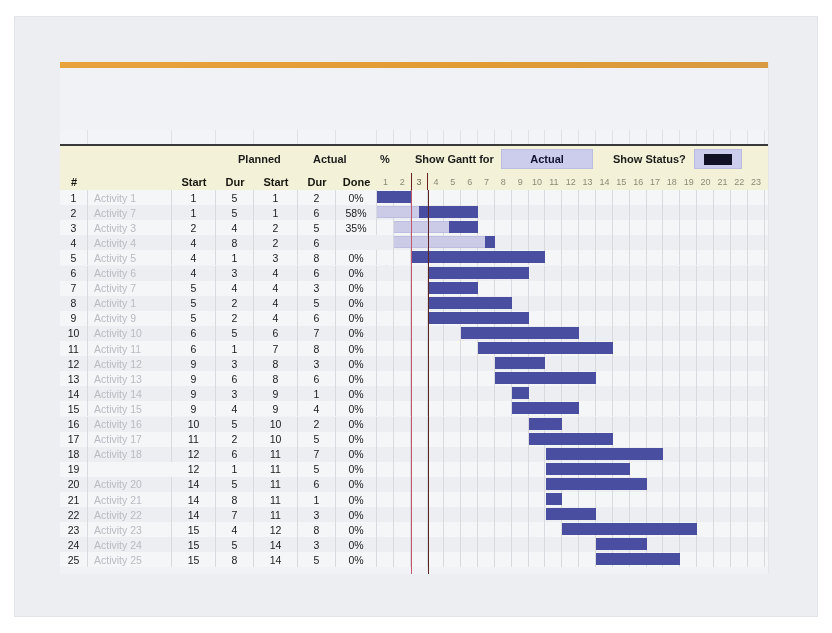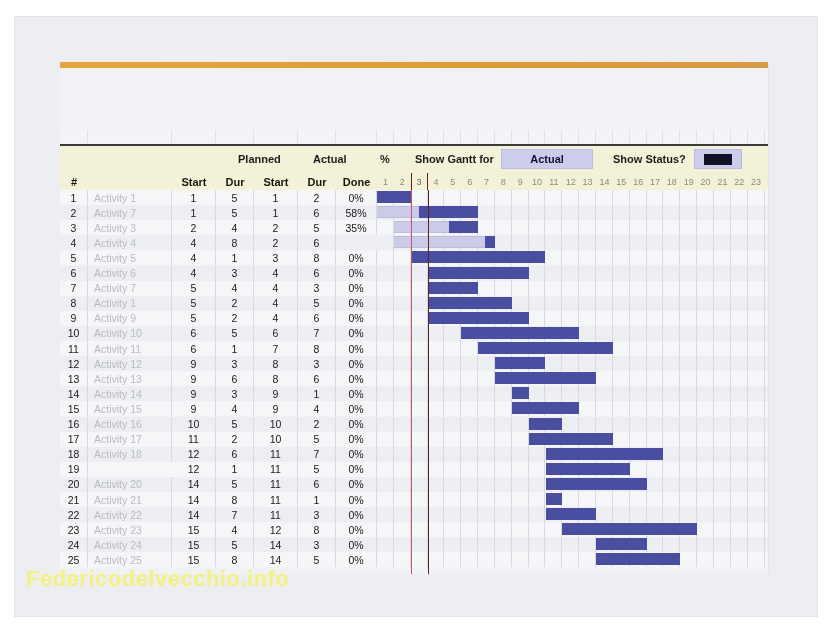--- a/index.html
+++ b/index.html
@@ -1087,14 +1087,13 @@
           <div class="bar actual" style="left: 536.05px; width: 84.25px;"></div>
         </div>
       </div>
 
     <div class="vline pink" id="vline-a" style="left: 350.7px;"></div>
     <div class="vline" id="vline-b" style="left: 367.55px;"></div>
 
     <div class="sheet-right-edge"></div>
   </div>
 
-  <div class="watermark">Federicodelvecchio.info</div>
 </div>
 
 </body></html>

